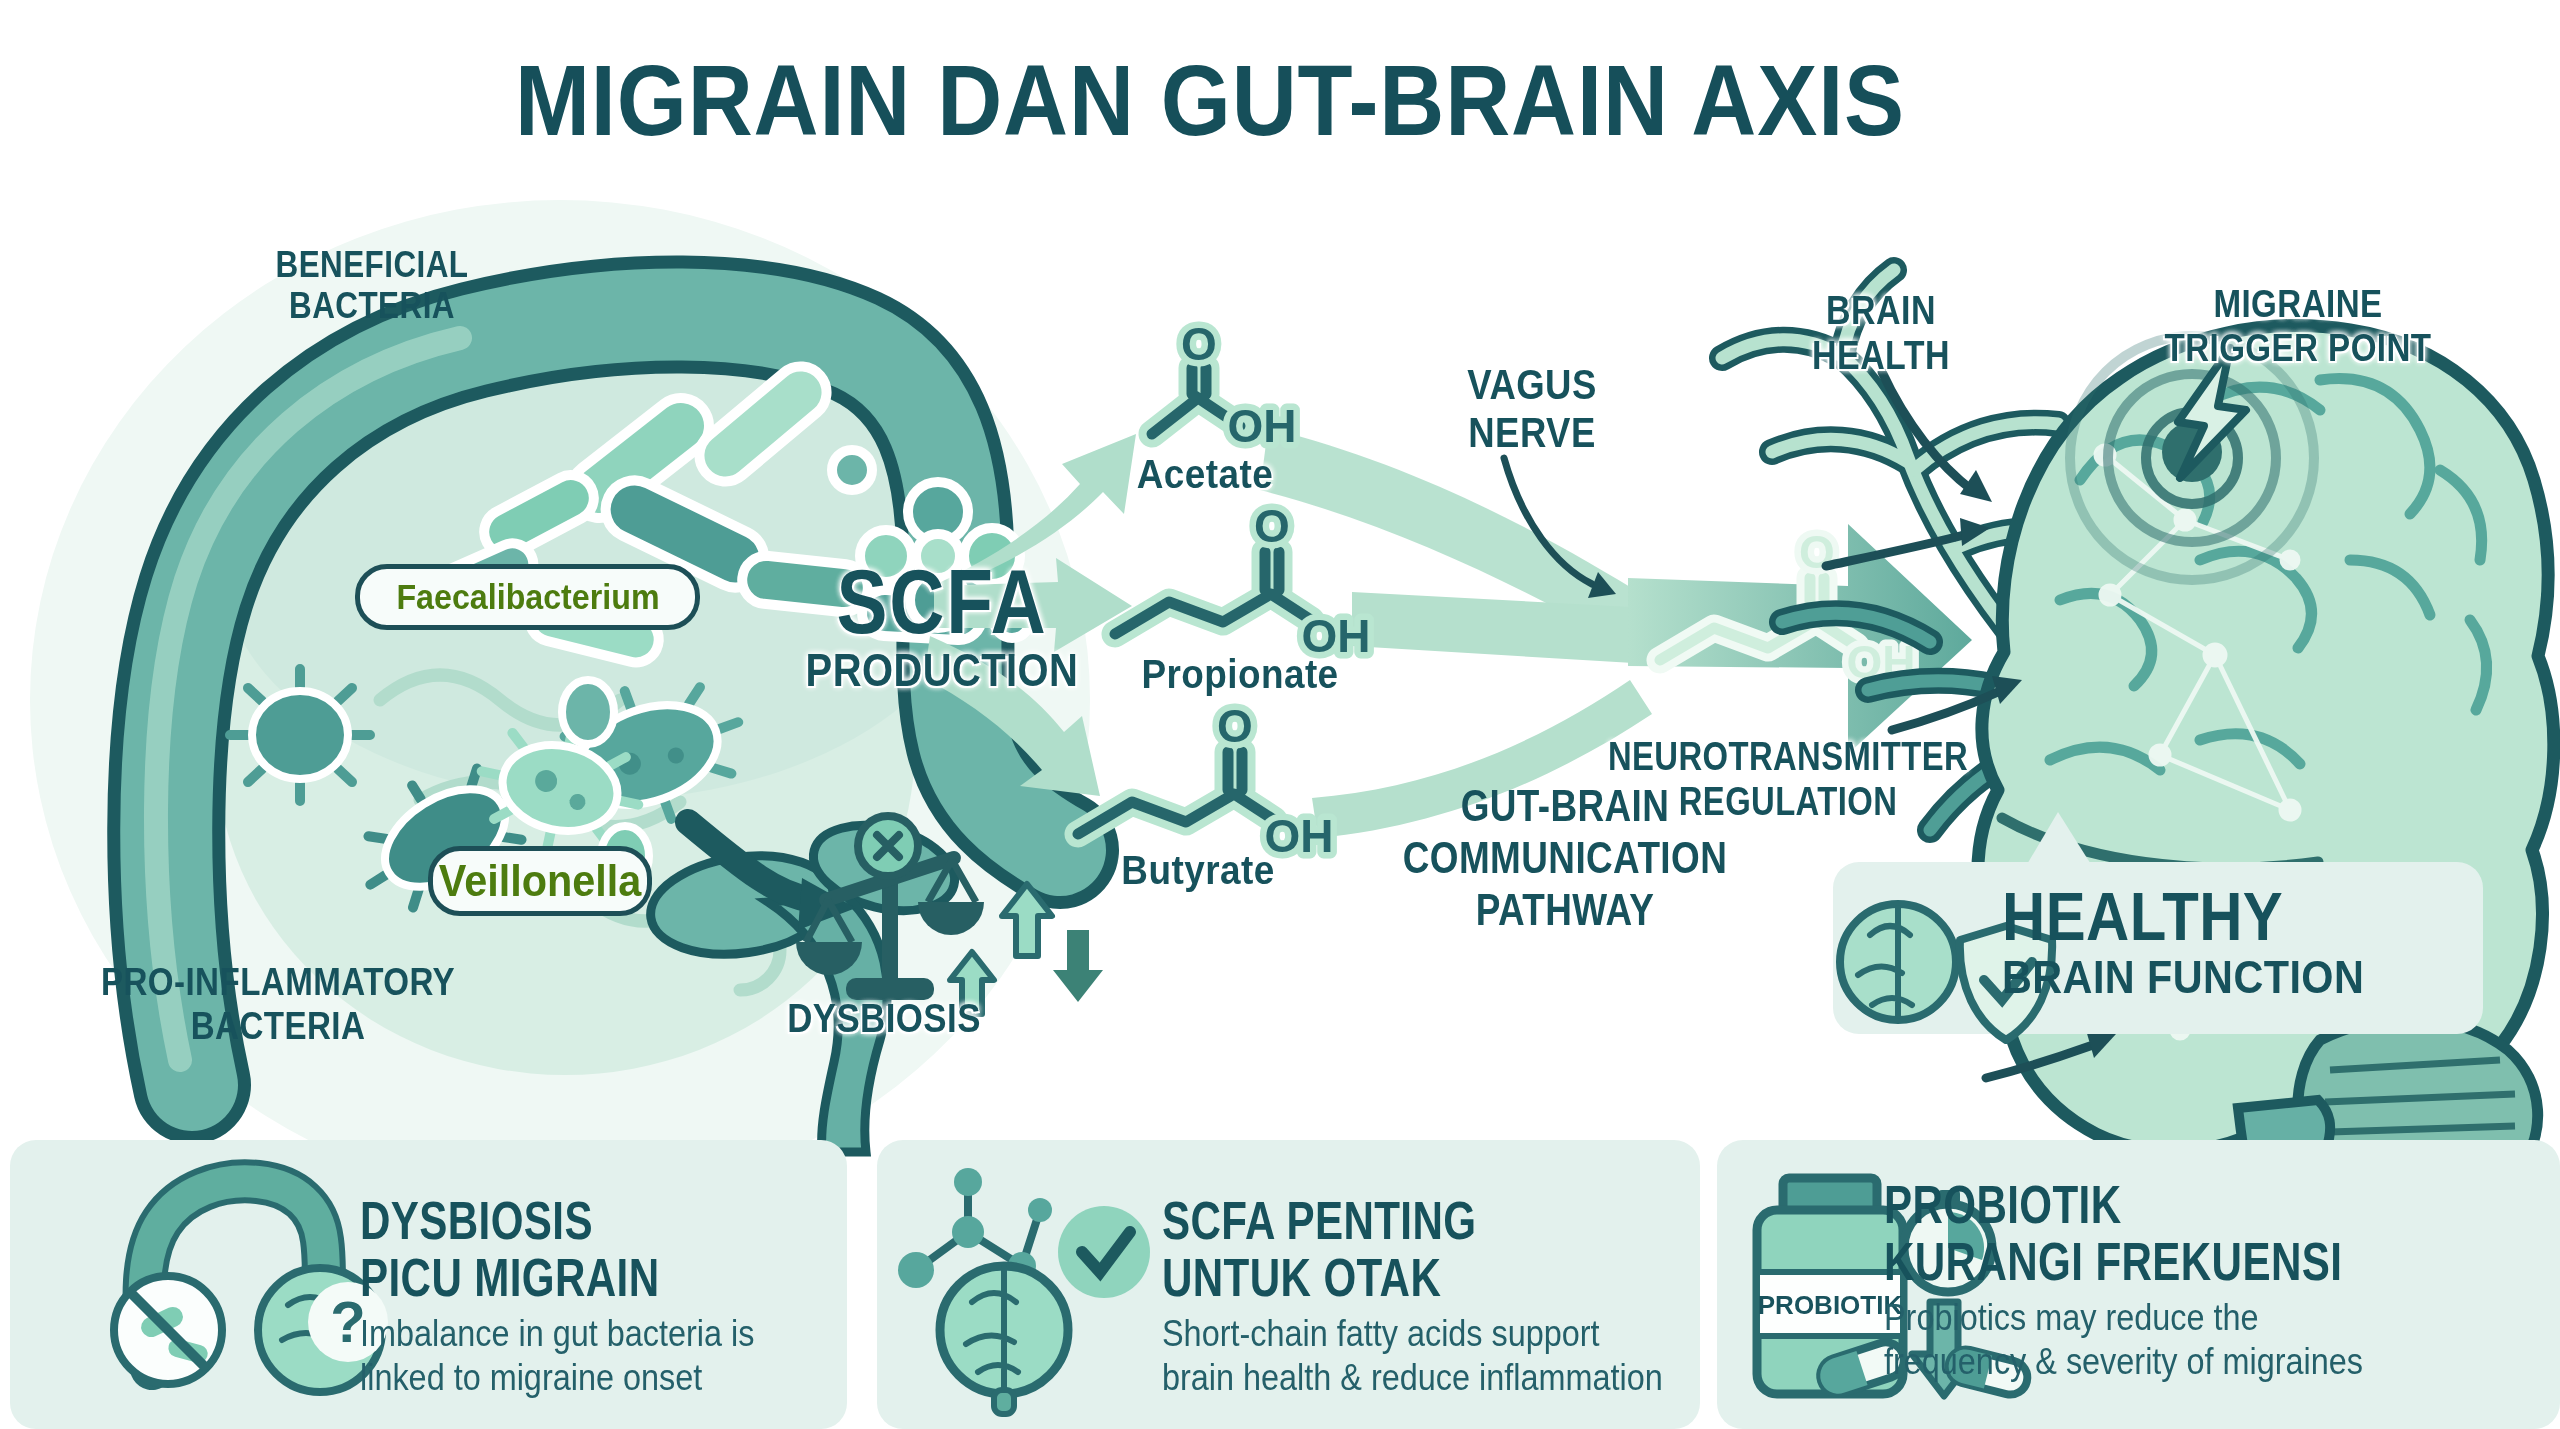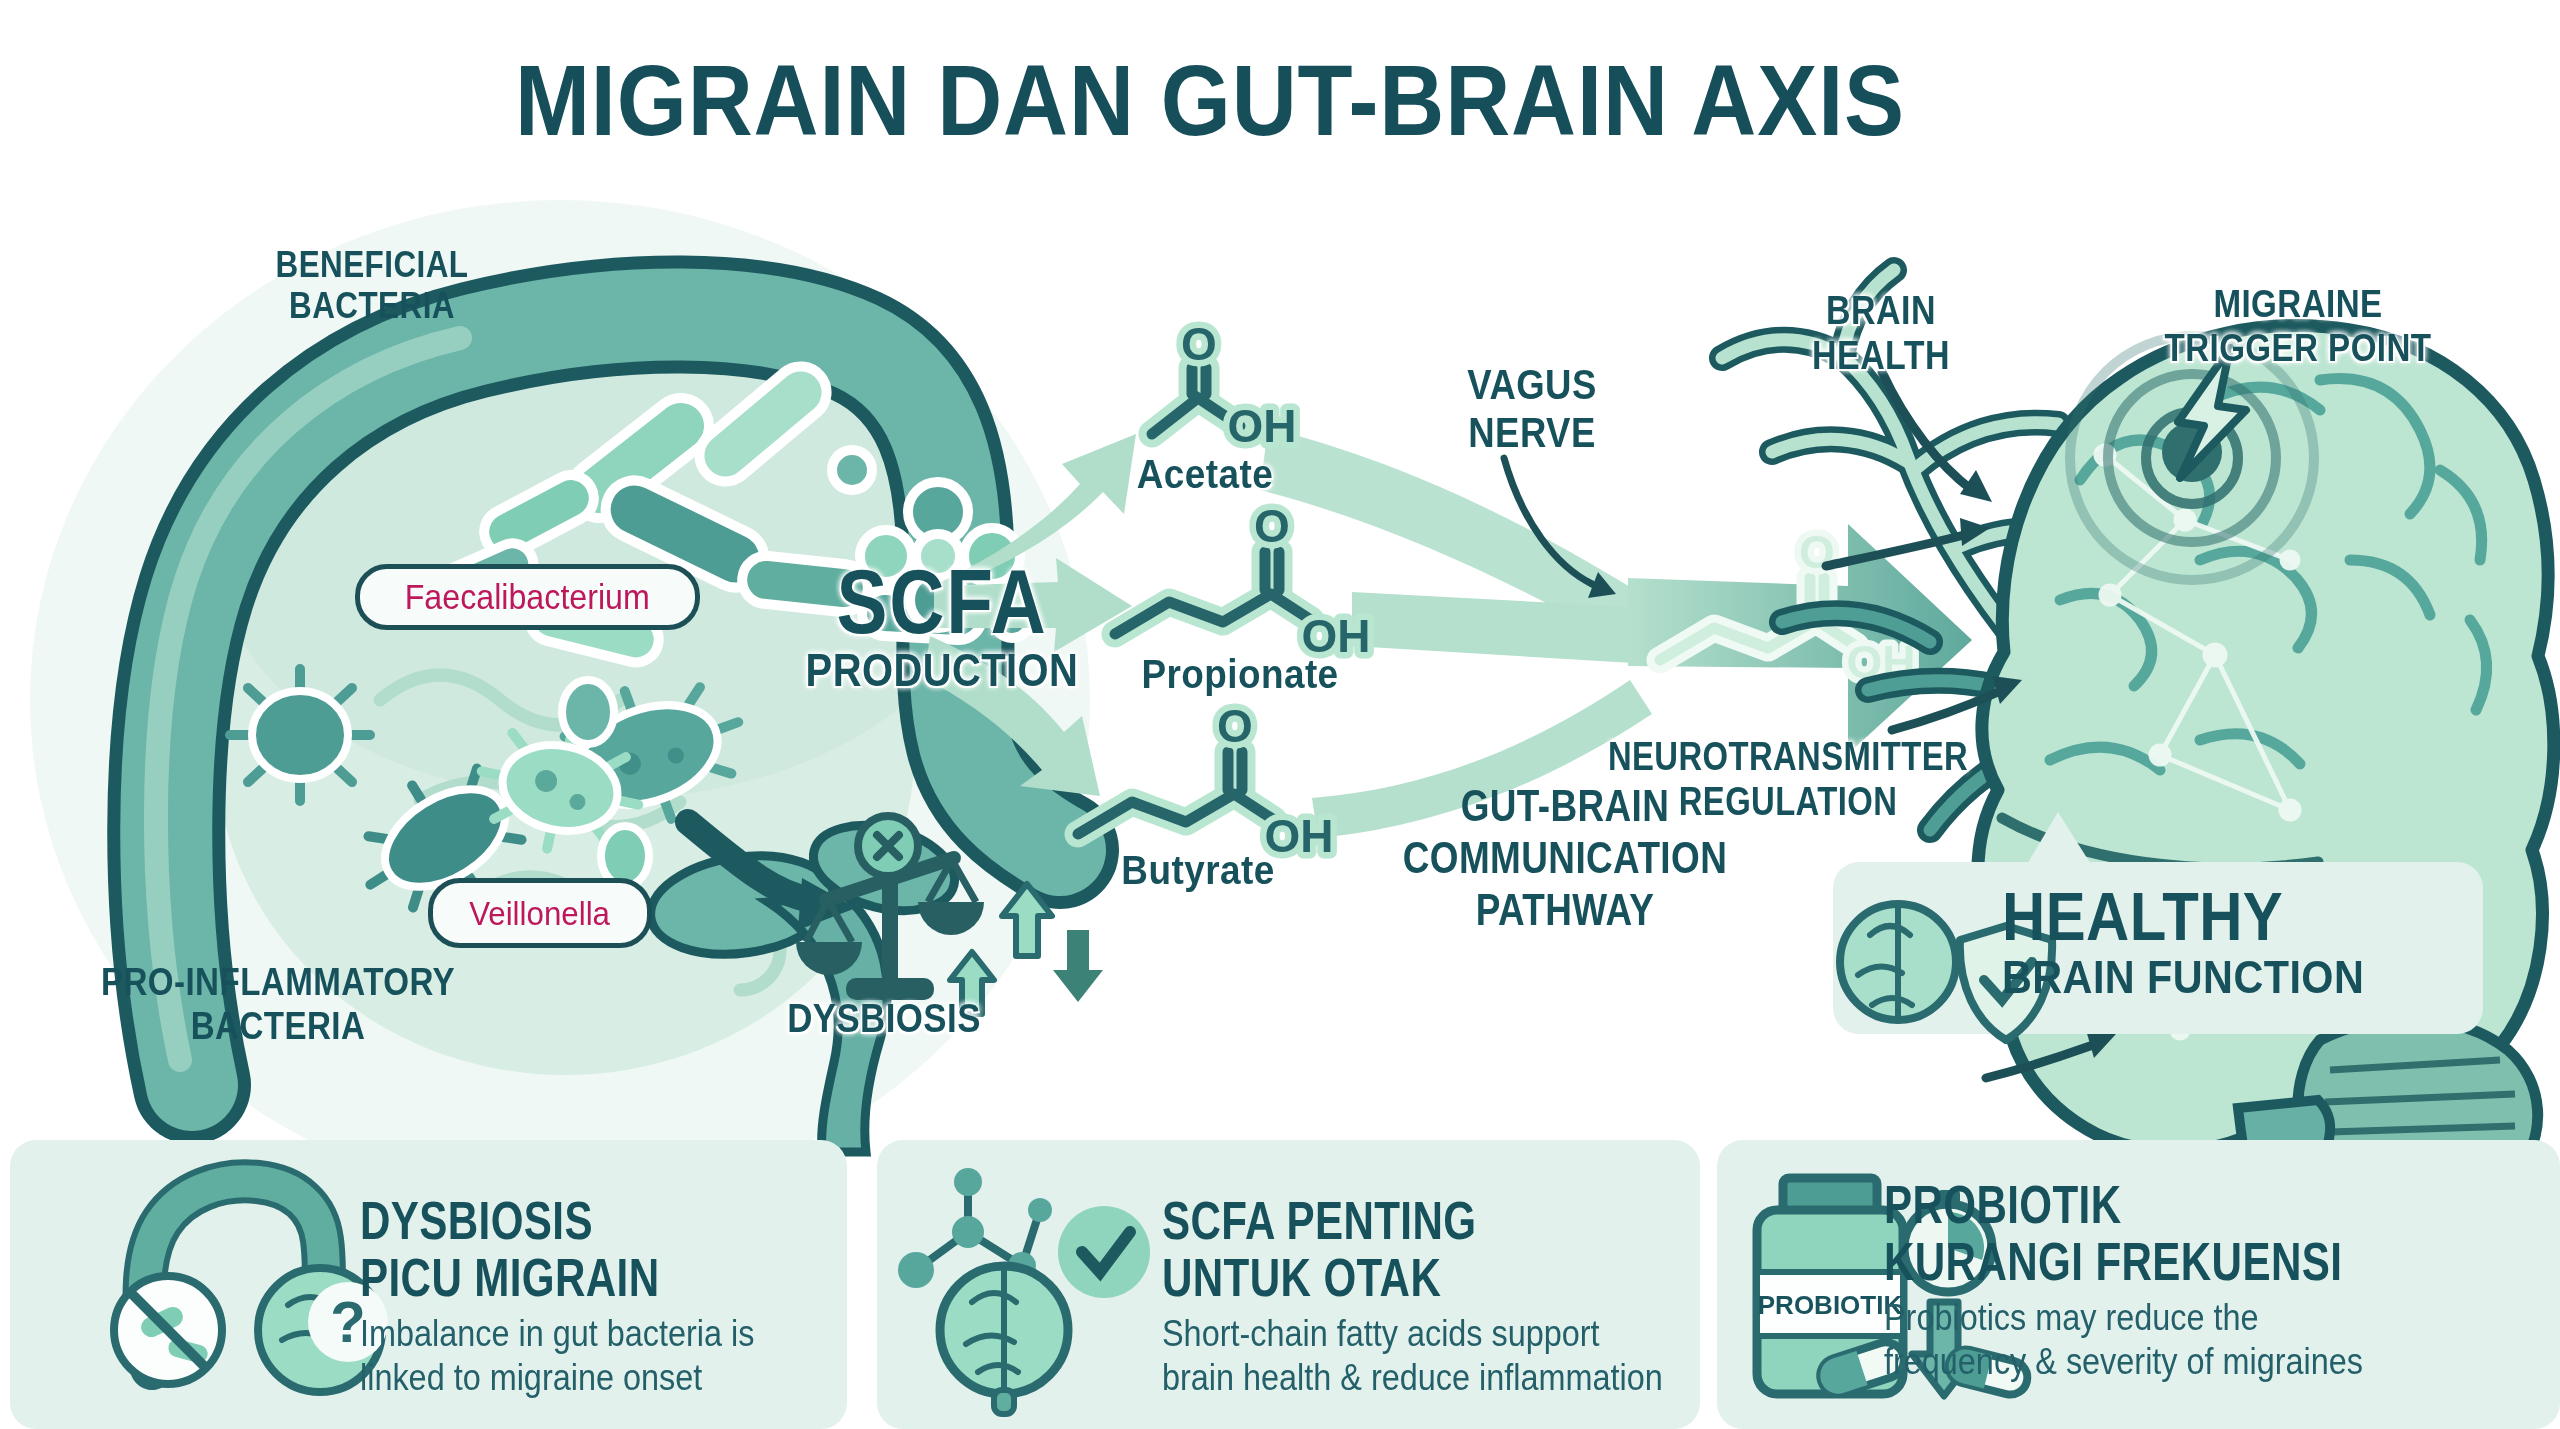--- a/index.html
+++ b/index.html
@@ -6,22 +6,22 @@
   .canvas{position:relative;width:2560px;height:1429px;overflow:hidden;background:#ffffff;
           font-family:"Liberation Sans", sans-serif;}
   svg.art{position:absolute;left:0;top:0;width:2560px;height:1429px;}
   .lbl{position:absolute;color:#17525c;font-weight:800;text-align:center;white-space:pre-line;
        line-height:1.12;transform:scaleX(var(--sx,1));transform-origin:center top;letter-spacing:.5px;}
   .lbl-l{position:absolute;color:#17525c;font-weight:800;text-align:left;white-space:pre-line;
        line-height:1.06;transform:scaleX(var(--sx,1));transform-origin:left top;letter-spacing:.5px;}
   .desc{font-weight:500;color:#24606a;line-height:1.22;letter-spacing:0;}
   .halo{text-shadow:0 0 7px #fff,0 0 7px #fff,0 0 7px #fff,2px 2px 0 #ffffff,-2px 2px 0 #ffffff;}
   .pill{position:absolute;display:flex;align-items:center;justify-content:center;
-        background:#f7fcfa;border:5px solid #1d4f57;border-radius:32px;color:#be185d;
-        font-weight:400;}
+        background:#f7fcfa;border:5px solid #1d4f57;border-radius:32px;color:#4d7c0f;
+        font-weight:700;}
   .pill span{transform:scaleX(.92);}
   .acid .haloS{fill:none;stroke:var(--halo);stroke-width:27;stroke-linecap:round;stroke-linejoin:round;}
   .acid .inkS{fill:none;stroke:var(--ink);stroke-width:11;stroke-linecap:round;stroke-linejoin:round;}
   text.atom{font-family:"Liberation Sans",sans-serif;font-weight:800;font-size:46px;
             paint-order:stroke;stroke-linejoin:round;text-anchor:middle;}
   text.atom.dark{fill:#26666b;stroke:#b9e6d1;stroke-width:13px;}
   text.atom.light{fill:#cfeedd;stroke:#eef9f3;stroke-width:13px;}
   .nerve-o{fill:none;stroke:#1d5a5f;stroke-width:26;stroke-linecap:round;}
   .nerve-l{fill:none;stroke:#b7e2cf;stroke-width:13;stroke-linecap:round;}
   .nerve-d{fill:none;stroke:#4f9e96;stroke-width:13;stroke-linecap:round;}
@@ -303,21 +303,21 @@
 
 <div class="lbl" style="left:410px;top:44px;width:1600px;font-size:100px;--sx:.9;letter-spacing:1px;color:#164f5a;">MIGRAIN DAN GUT-BRAIN AXIS</div>
 
 <div class="lbl" style="left:222px;top:244px;width:300px;font-size:37px;--sx:.85;">BENEFICIAL
 BACTERIA</div>
 
 <div class="pill" style="left:355px;top:564px;width:335px;height:56px;font-size:35px;">
   <span>Faecalibacterium</span>
 </div>
 
-<div class="pill" style="left:428px;top:878px;width:214px;height:60px;font-size:34px;">
+<div class="pill" style="left:428px;top:846px;width:214px;height:60px;font-size:45px;">
   <span>Veillonella</span>
 </div>
 
 <div class="lbl" style="left:48px;top:960px;width:460px;font-size:39px;--sx:.85;">PRO-INFLAMMATORY
 BACTERIA</div>
 
 <div class="lbl halo" style="left:734px;top:996px;width:300px;font-size:41px;--sx:.85;">DYSBIOSIS</div>
 
 <div class="lbl halo" style="left:742px;top:552px;width:400px;font-size:90px;--sx:.85;letter-spacing:2px;">SCFA</div>
 <div class="lbl halo" style="left:742px;top:644px;width:400px;font-size:47px;--sx:.85;">PRODUCTION</div>

